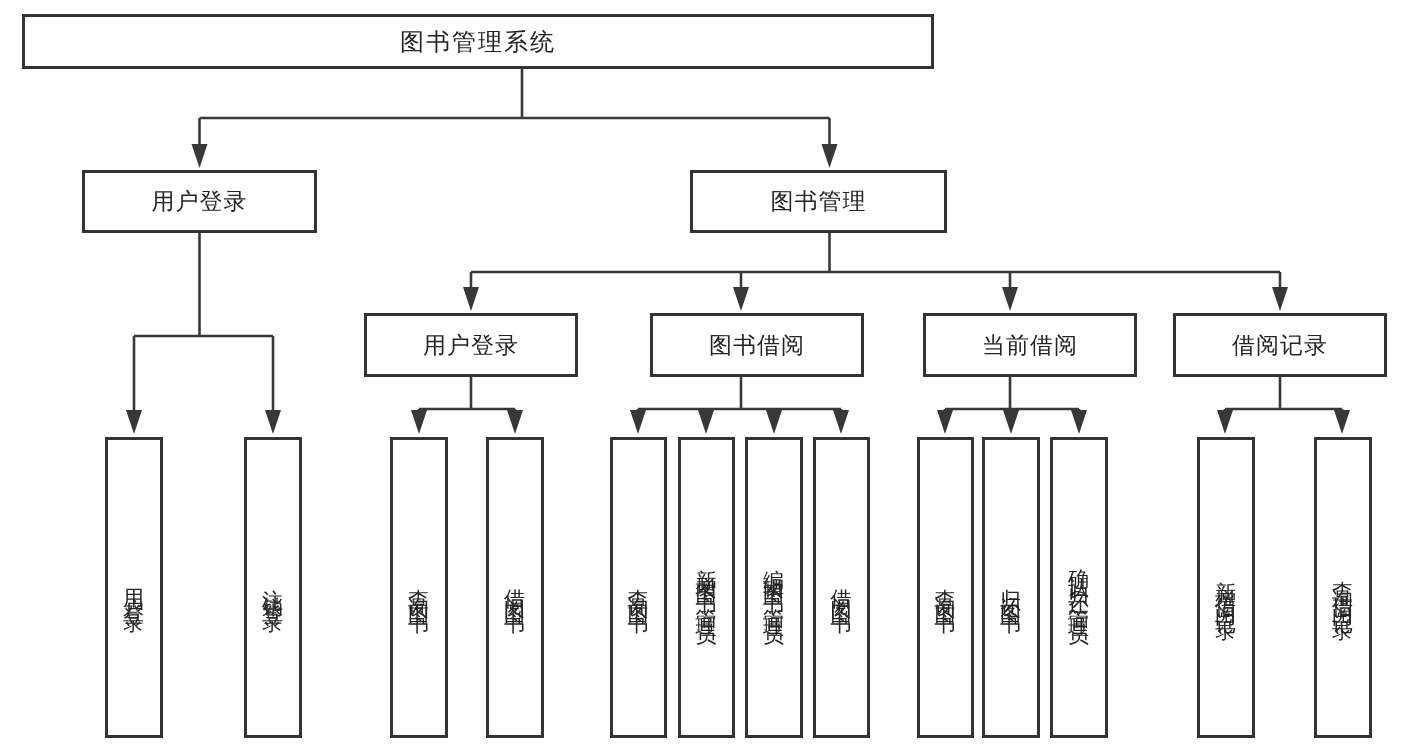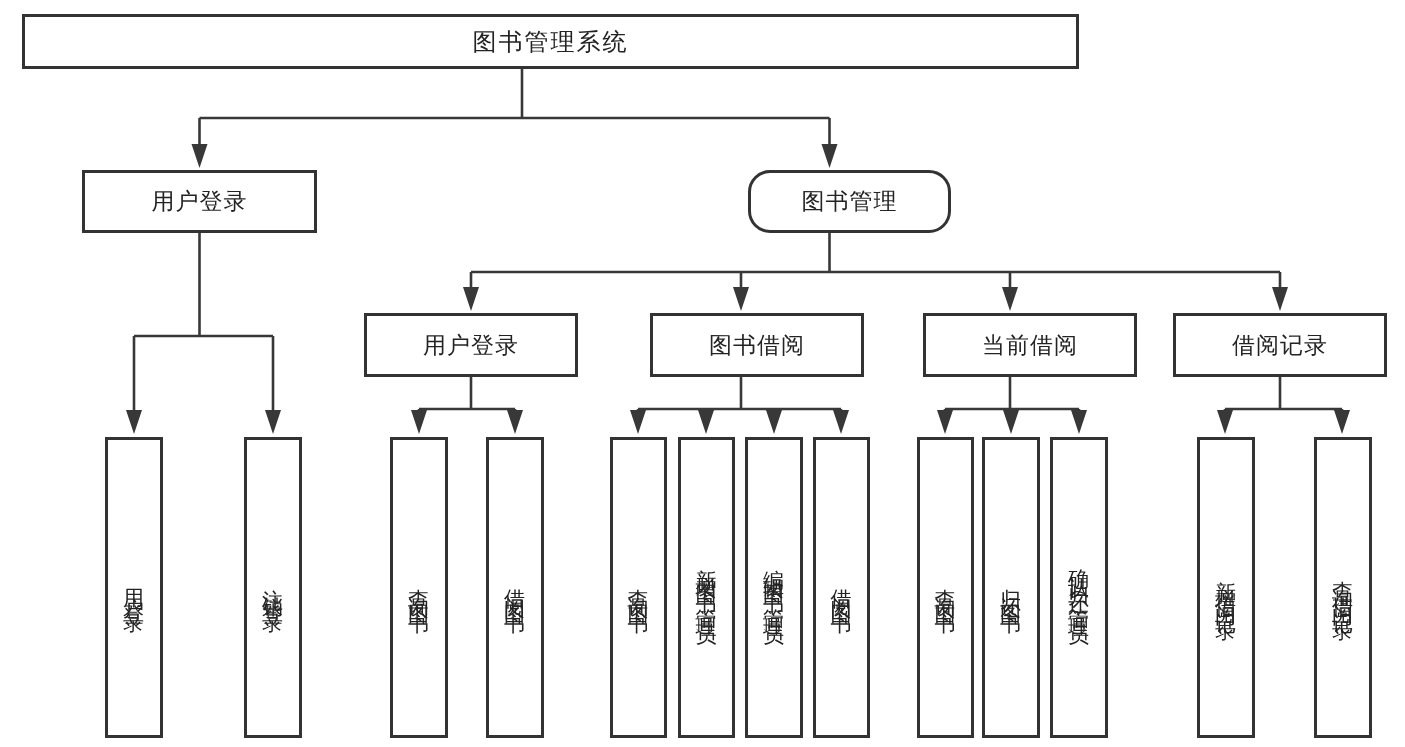--- a/index.html
+++ b/index.html
@@ -78,24 +78,24 @@
       <polygon points="766,410 782,410 774,434"></polygon>
       <polygon points="833,410 849,410 841,434"></polygon>
       <polygon points="937,410 953,410 945,434"></polygon>
       <polygon points="1003,410 1019,410 1011,434"></polygon>
       <polygon points="1071,410 1087,410 1079,434"></polygon>
       <polygon points="1217,410 1233,410 1225,434"></polygon>
       <polygon points="1334,410 1350,410 1342,434"></polygon>
     </g>
   </svg>
 
-  <div class="box root-label" style="left:22px;top:14px;width:1057px;height:55px;">图书管理系统</div>
+  <div class="box root-label" style="left:22px;top:14px;width:912px;height:55px;">图书管理系统</div>
 
   <div class="box h-label" style="left:82px;top:170px;width:235px;height:63px;">用户登录</div>
-  <div class="box h-label" style="left:748px;top:170px;width:203px;height:63px;border-radius:22px;">图书管理</div>
+  <div class="box h-label" style="left:690px;top:170px;width:257px;height:63px;">图书管理</div>
 
   <div class="box h-label" style="left:364px;top:313px;width:214px;height:64px;">用户登录</div>
   <div class="box h-label" style="left:650px;top:313px;width:214px;height:64px;">图书借阅</div>
   <div class="box h-label" style="left:923px;top:313px;width:214px;height:64px;">当前借阅</div>
   <div class="box h-label" style="left:1173px;top:313px;width:214px;height:64px;">借阅记录</div>
 
   <div class="box leaf" style="left:105px;top:437px;width:58px;height:301px;">
     <span class="vtext">用户登录</span>
   </div>
   <div class="box leaf" style="left:244px;top:437px;width:58px;height:301px;">

